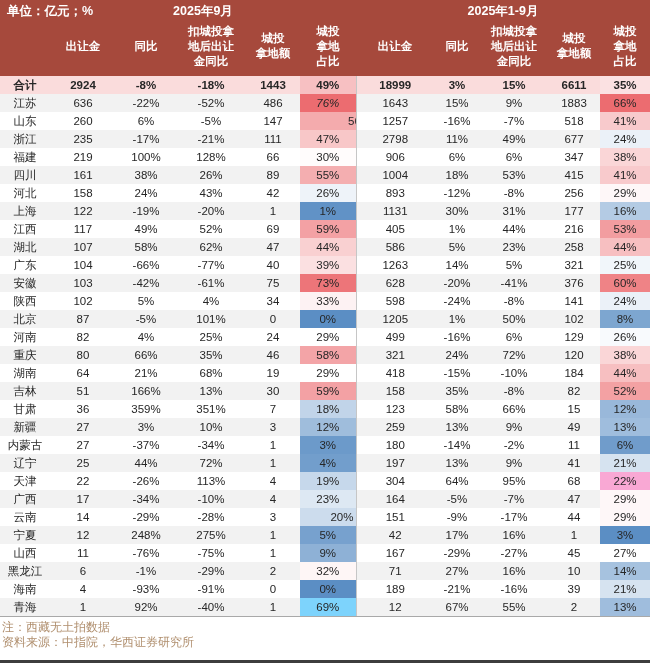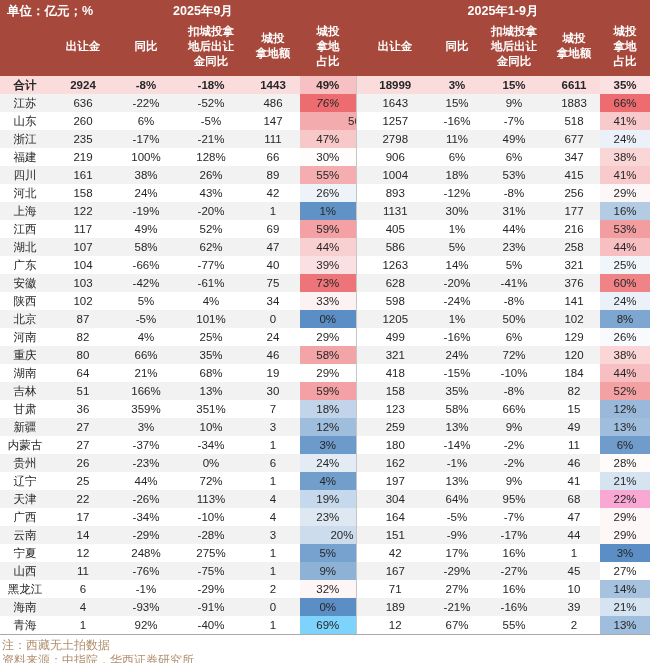--- a/index.html
+++ b/index.html
@@ -364,33 +364,20 @@
           <td>-34%</td>
           <td>1</td>
           <td style="background: rgb(108, 154, 202);">3%</td>
           <td class="half-start">180</td>
           <td>-14%</td>
           <td>-2%</td>
           <td>11</td>
           <td style="background: rgb(112, 156, 203);">6%</td>
         </tr>
         <tr>
-          <th class="province">贵州</th>
-          <td>26</td>
-          <td>-23%</td>
-          <td>0%</td>
-          <td>6</td>
-          <td style="background: rgb(227, 236, 245);">24%</td>
-          <td class="half-start">162</td>
-          <td>-1%</td>
-          <td>-2%</td>
-          <td>46</td>
-          <td style="background: rgb(255, 251, 251);">28%</td>
-        </tr>
-        <tr>
           <th class="province">辽宁</th>
           <td>25</td>
           <td>44%</td>
           <td>72%</td>
           <td>1</td>
           <td style="background: rgb(114, 158, 204);">4%</td>
           <td class="half-start">197</td>
           <td>13%</td>
           <td>9%</td>
           <td>41</td>

